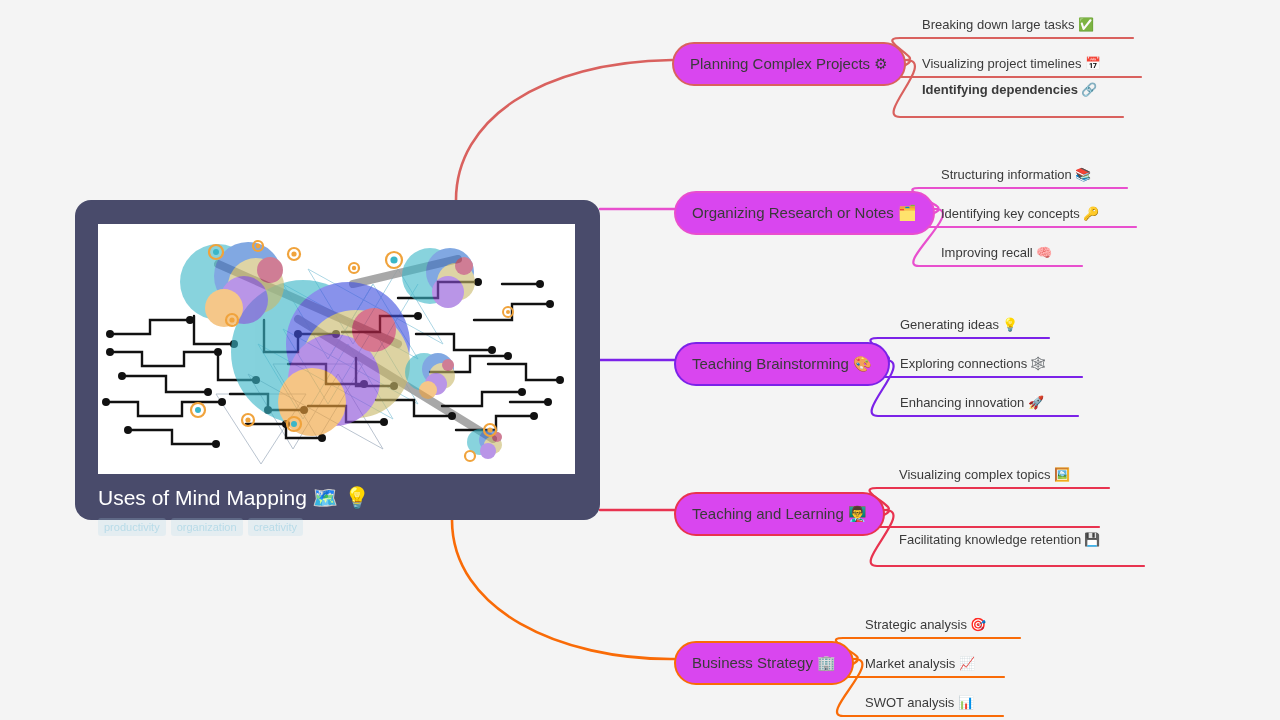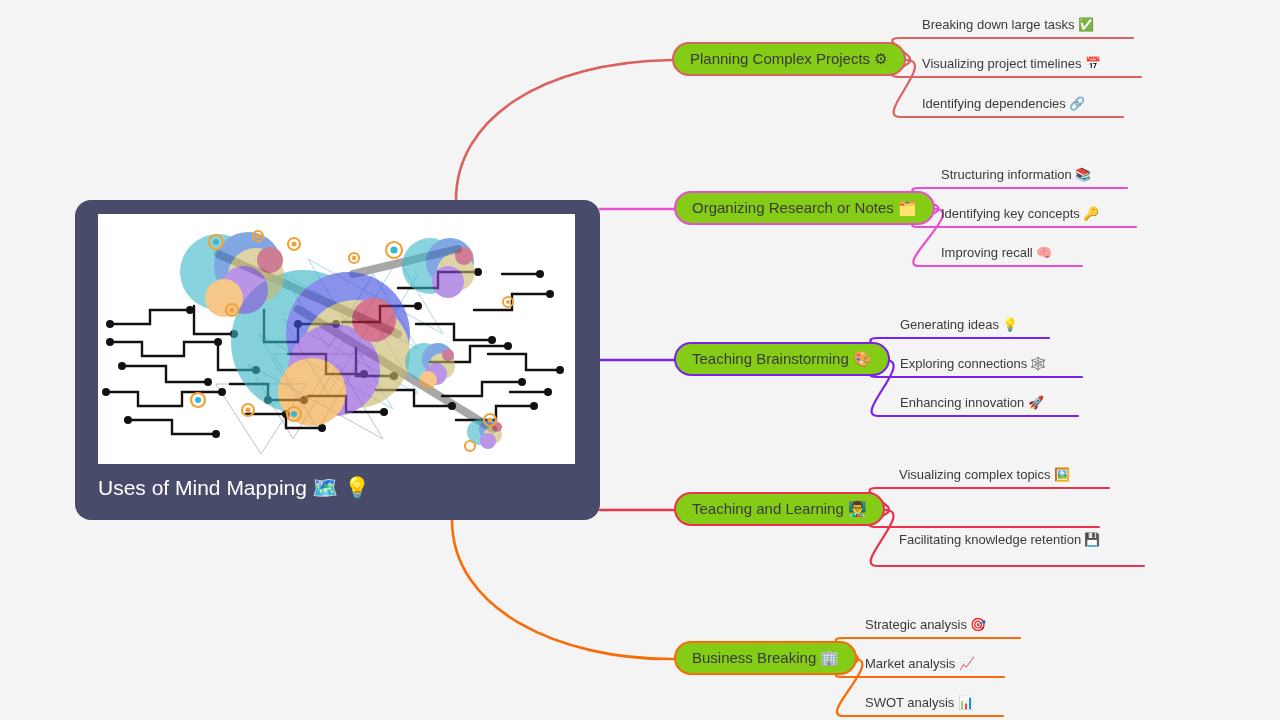--- a/index.html
+++ b/index.html
@@ -8,41 +8,41 @@
     background:#f4f4f4;
     font-family:"Liberation Sans","DejaVu Sans",sans-serif;
   }
   #stage{position:absolute;inset:0;width:1280px;height:720px;}
   #links{position:absolute;left:0;top:0;width:1280px;height:720px;pointer-events:none;}
 
   
   .card{
     position:absolute;left:75px;top:200px;width:525px;height:320px;
     background:#494b6b;border-radius:16px;box-sizing:border-box;
-    padding:14px 23px 0 23px;
+    padding:24px 23px 0 23px;
   }
   .card-img{
     width:477px;height:250px;background:#ffffff;position:relative;overflow:hidden;
   }
   .card-title{
     color:#ffffff;font-size:21px;line-height:25px;margin-top:11px;
     white-space:nowrap;font-weight:400;
   }
   .tags{margin-top:8px;display:flex;gap:5px;}
   .tag{
     background:rgba(173,216,230,.22);color:#b8dbe8;
     font-size:11px;line-height:14px;padding:2px 6px;border-radius:3px;
     white-space:nowrap;
   }
 
   
   .branch{
-    position:absolute;background:#84cc16;border-radius:999px;
+    position:absolute;background:#d946ef;border-radius:999px;
     border:2px solid #000;box-sizing:border-box;
-    height:34px;display:flex;align-items:center;justify-content:center;
+    height:44px;display:flex;align-items:center;justify-content:center;
     padding:8px 16px;white-space:nowrap;
     font-size:15px;color:#3a3a3a;
   }
 
   
   .leaf{
     position:absolute;white-space:nowrap;font-size:13px;color:#3a3a3a;
     line-height:20px;
   }
 </style>
@@ -225,39 +225,44 @@
           <circle cx="134" cy="96" r="2.6"></circle>
             <circle cx="150" cy="196" r="2.6"></circle>
           <circle cx="256" cy="44" r="2.2"></circle>
             <circle cx="392" cy="206" r="2.6"></circle>
         </g>
         <circle cx="410" cy="88" r="5" fill="none" stroke="#f0a33c" stroke-width="2"></circle>
         <circle cx="410" cy="88" r="2" fill="#f0a33c"></circle>
       </svg>
     </div>
     <div class="card-title">Uses of Mind Mapping 🗺️ 💡</div>
+    <div class="tags">
+      <span class="tag">productivity</span>
+      <span class="tag">organization</span>
+      <span class="tag">creativity</span>
+    </div>
   </div>
 
   <div class="branch" id="b0" style="border-color: rgb(217, 97, 94); left: 672px; top: 42px;">Planning Complex Projects ⚙</div>
   <div class="leaf" id="b0l0" style="left: 922px; top: 15px;">Breaking down large tasks ✅</div>
   <div class="leaf" id="b0l1" style="left: 922px; top: 54px;">Visualizing project timelines 📅</div>
-  <div class="leaf" id="b0l2" style="left: 922px; top: 94px;">Identifying dependencies 🔗</div>
+  <div class="leaf" id="b0l2" style="left: 922px; top: 80px; font-weight: bold;">Identifying dependencies 🔗</div>
 
   <div class="branch" id="b1" style="border-color: rgb(232, 79, 206); left: 674px; top: 191px;">Organizing Research or Notes 🗂️</div>
   <div class="leaf" id="b1l0" style="left: 941px; top: 165px; text-align: center;">Structuring information 📚</div>
   <div class="leaf" id="b1l1" style="left: 941px; top: 204px;">Identifying key concepts 🔑</div>
   <div class="leaf" id="b1l2" style="left: 941px; top: 243px;">Improving recall 🧠</div>
 
   <div class="branch" id="b2" style="border-color: rgb(123, 34, 232); left: 674px; top: 342px;">Teaching Brainstorming 🎨</div>
   <div class="leaf" id="b2l0" style="left: 900px; top: 315px;">Generating ideas 💡</div>
   <div class="leaf" id="b2l1" style="left: 900px; top: 354px;">Exploring connections 🕸️</div>
   <div class="leaf" id="b2l2" style="left: 900px; top: 393px;">Enhancing innovation 🚀</div>
 
   <div class="branch" id="b3" style="border-color: rgb(232, 51, 79); left: 674px; top: 492px;">Teaching and Learning 👨‍🏫</div>
   <div class="leaf" id="b3l0" style="left: 899px; top: 465px;">Visualizing complex topics 🖼️</div>
   <div class="leaf" id="b3l2" style="left: 899px; top: 530px;">Facilitating knowledge retention 💾</div>
 
-  <div class="branch" id="b4" style="border-color: rgb(249, 107, 7); left: 674px; top: 641px;">Business Breaking 🏢</div>
+  <div class="branch" id="b4" style="border-color: rgb(249, 107, 7); left: 674px; top: 641px;">Business Strategy 🏢</div>
   <div class="leaf" id="b4l0" style="left: 865px; top: 615px;">Strategic analysis 🎯</div>
   <div class="leaf" id="b4l1" style="left: 865px; top: 654px;">Market analysis 📈</div>
   <div class="leaf" id="b4l2" style="left: 865px; top: 693px;">SWOT analysis 📊</div>
 
 </div>
 
 </body></html>

